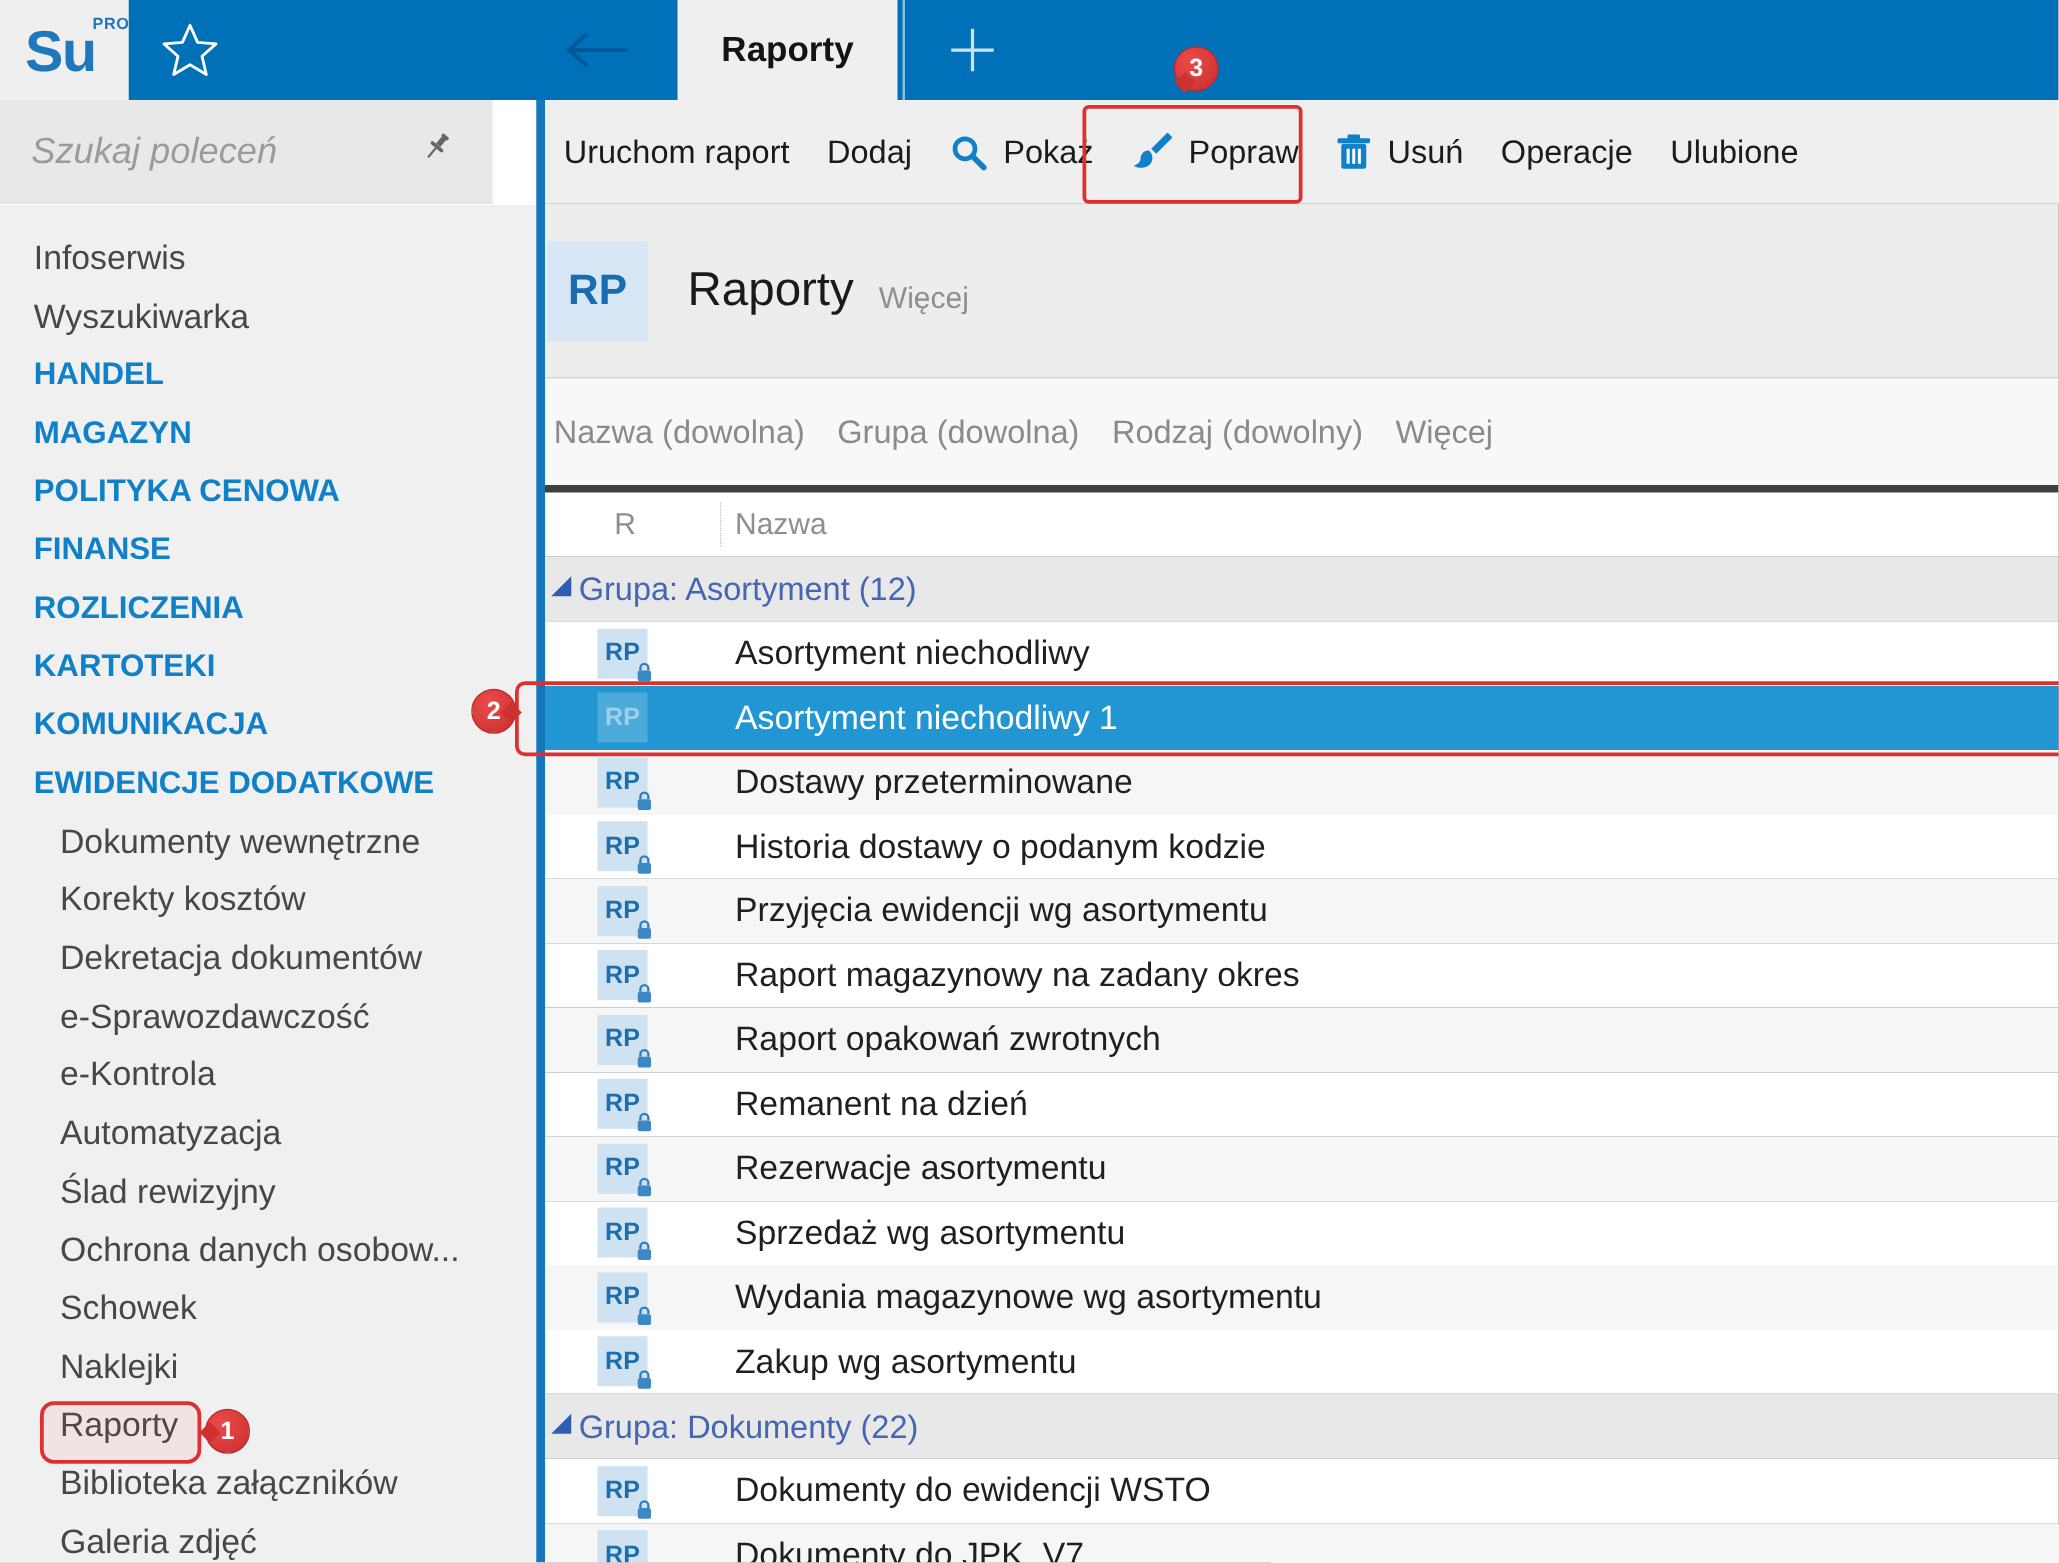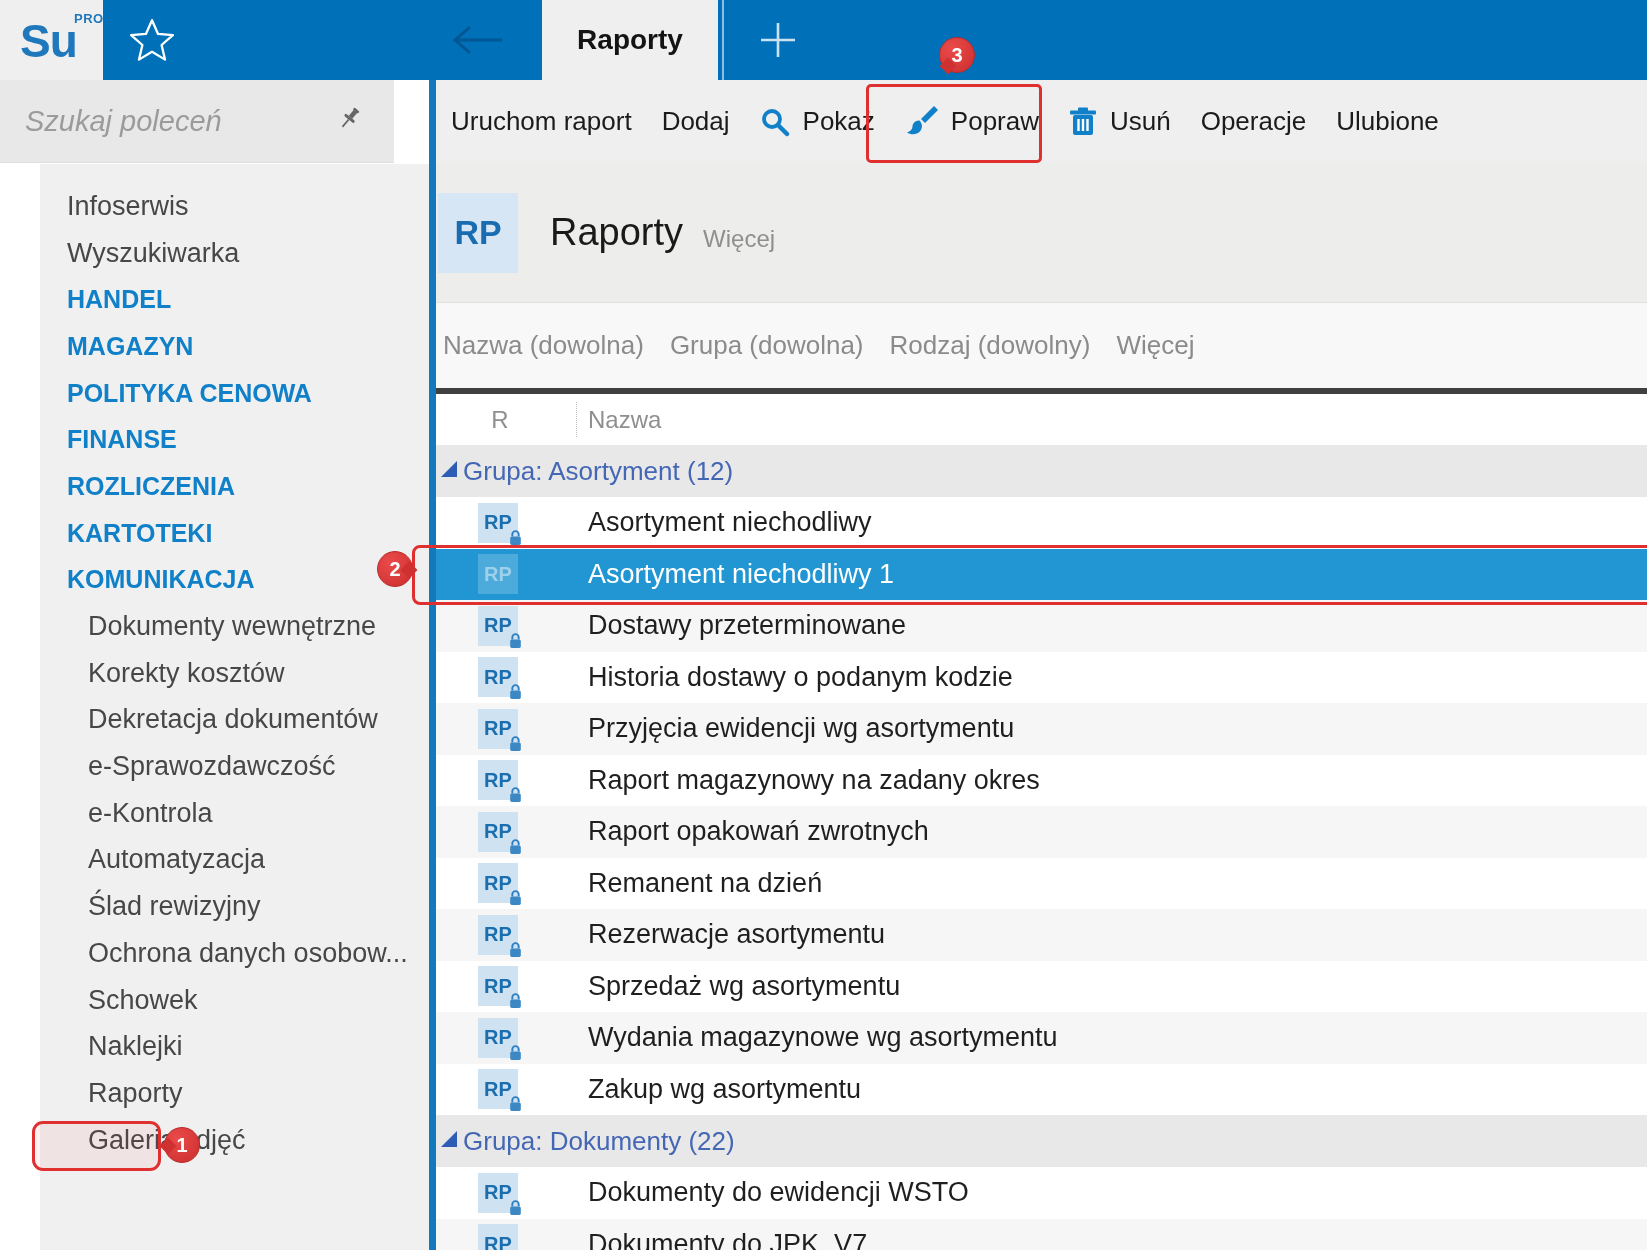--- a/index.html
+++ b/index.html
@@ -22,21 +22,21 @@
   .tab-label { font-size:28px; font-weight:700; color:#141414; }
   .tab-sep { position:absolute; left:722px; top:0; width:2px; height:80px; background:rgba(255,255,255,0.55); }
   .plus-btn { position:absolute; left:755px; top:17px; width:46px; height:46px; }
 
   
   .search-band { position:absolute; left:0; top:80px; width:394px; height:83px; background:#e9e8e8;
                  border-bottom:1px solid #e0dfdf; display:flex; align-items:center; }
   .search-text { font-size:29px; font-style:italic; color:#9b9b9b; margin-left:25px; flex:1; }
   .pin-icon { margin-right:30px; }
   .sidenav { position:absolute; left:0; top:164px; width:429px; height:1086px; background:#f1f0f0;
-             padding-top:19px; overflow:hidden;margin-left:40px; }
+             padding-top:19px; overflow:hidden; }
   .snav-item { height:46.7px; display:flex; align-items:center; padding-left:27px;
                font-size:27px; color:#474747; cursor:pointer; white-space:nowrap; }
   .snav-item.section { color:var(--accent,#1080c8); font-weight:700; font-size:25px; }
   .snav-item.sub { padding-left:48px; }
   .divider { position:absolute; left:429px; top:80px; width:7px; height:1170px; background:#1478bc; }
 
   
   .toolbar { position:absolute; left:436px; top:80px; width:1211px; height:83px; background:#f0efef;
              display:flex; align-items:center; padding-left:0; }
   .tb-item { display:flex; align-items:center; padding:0 15px; height:100%; cursor:pointer; }
@@ -166,20 +166,23 @@
       </div>
       <div class="snav-item section">
         <span>ROZLICZENIA</span>
       </div>
       <div class="snav-item section">
         <span>KARTOTEKI</span>
       </div>
       <div class="snav-item section">
         <span>KOMUNIKACJA</span>
       </div>
+      <div class="snav-item section">
+        <span>EWIDENCJE DODATKOWE</span>
+      </div>
       <div class="snav-item sub">
         <span>Dokumenty wewnętrzne</span>
       </div>
       <div class="snav-item sub">
         <span>Korekty kosztów</span>
       </div>
       <div class="snav-item sub">
         <span>Dekretacja dokumentów</span>
       </div>
       <div class="snav-item sub">
@@ -198,20 +201,23 @@
         <span>Ochrona danych osobow...</span>
       </div>
       <div class="snav-item sub">
         <span>Schowek</span>
       </div>
       <div class="snav-item sub">
         <span>Naklejki</span>
       </div>
       <div class="snav-item sub">
         <span>Raporty</span>
+      </div>
+      <div class="snav-item sub">
+        <span>Biblioteka załączników</span>
       </div>
       <div class="snav-item sub">
         <span>Galeria zdjęć</span>
       </div>
     </div>
   <div class="divider"></div>
 
   <div class="toolbar" id="toolbar">
       <div class="tb-item">
 

